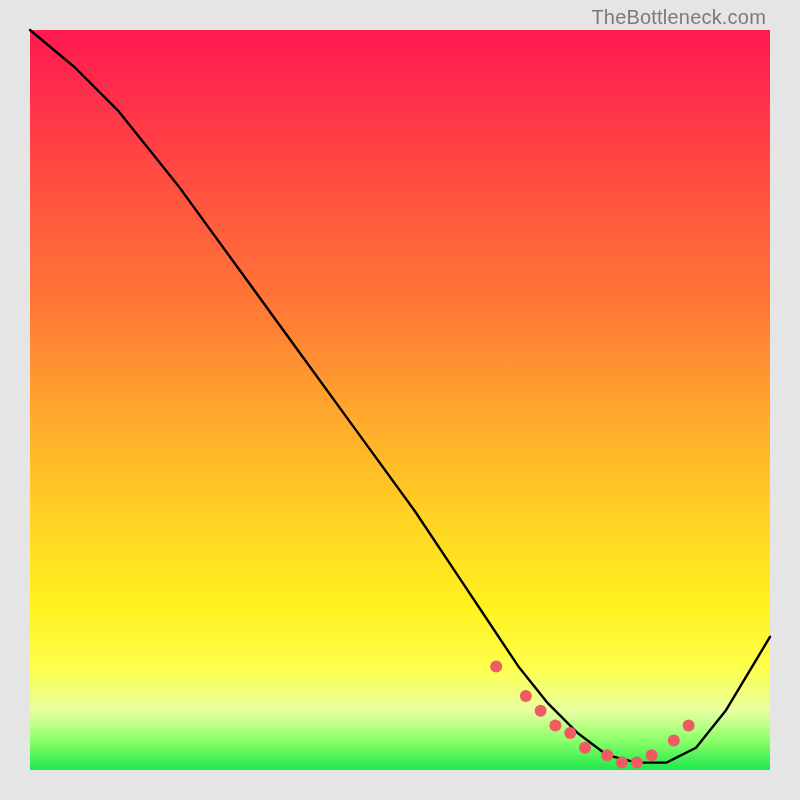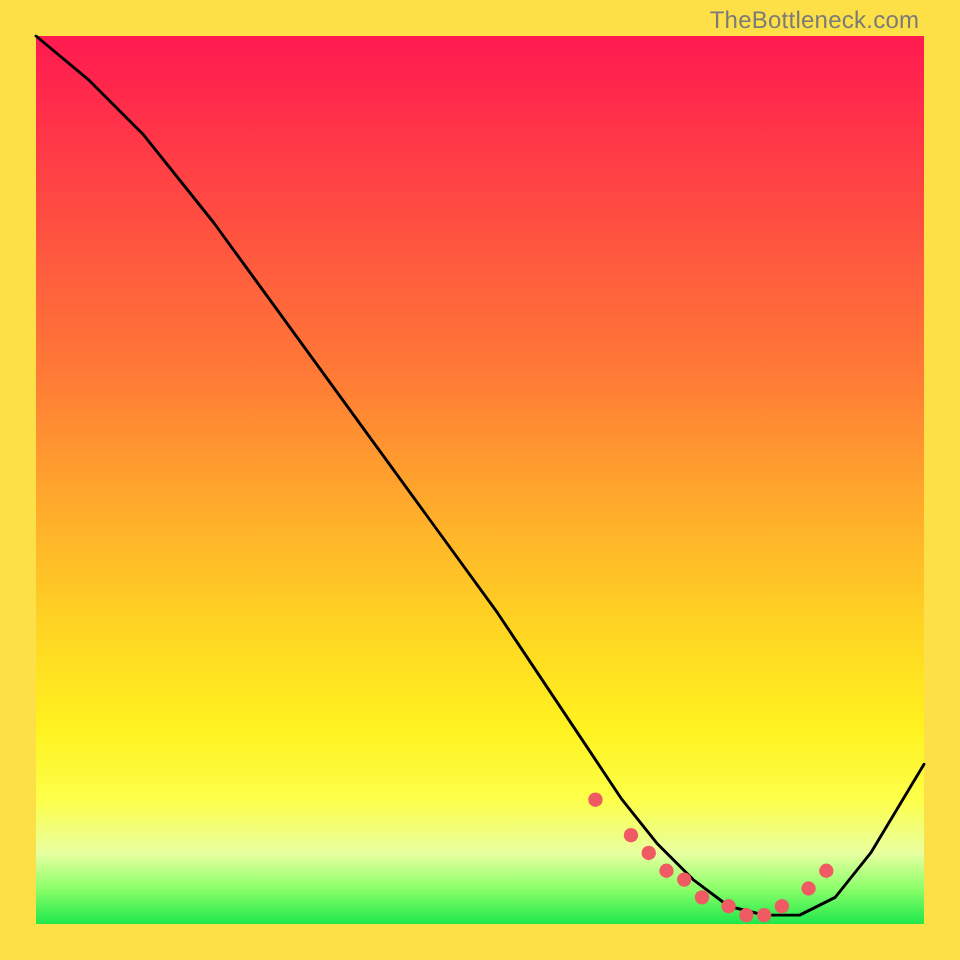--- a/index.html
+++ b/index.html
@@ -8,21 +8,21 @@
     width: 800px;
     height: 800px;
     background: #000;
     overflow: hidden;
     font-family: Arial, Helvetica, sans-serif;
   }
   .frame {
     position: relative;
     width: 800px;
     height: 800px;
-    background: #fde047;
+    background: #e5e5e5;
   }
   .plot {
     position: absolute;
     left: 30px;
     top: 30px;
     width: 740px;
     height: 740px;
     
     background: linear-gradient(
       to bottom,

